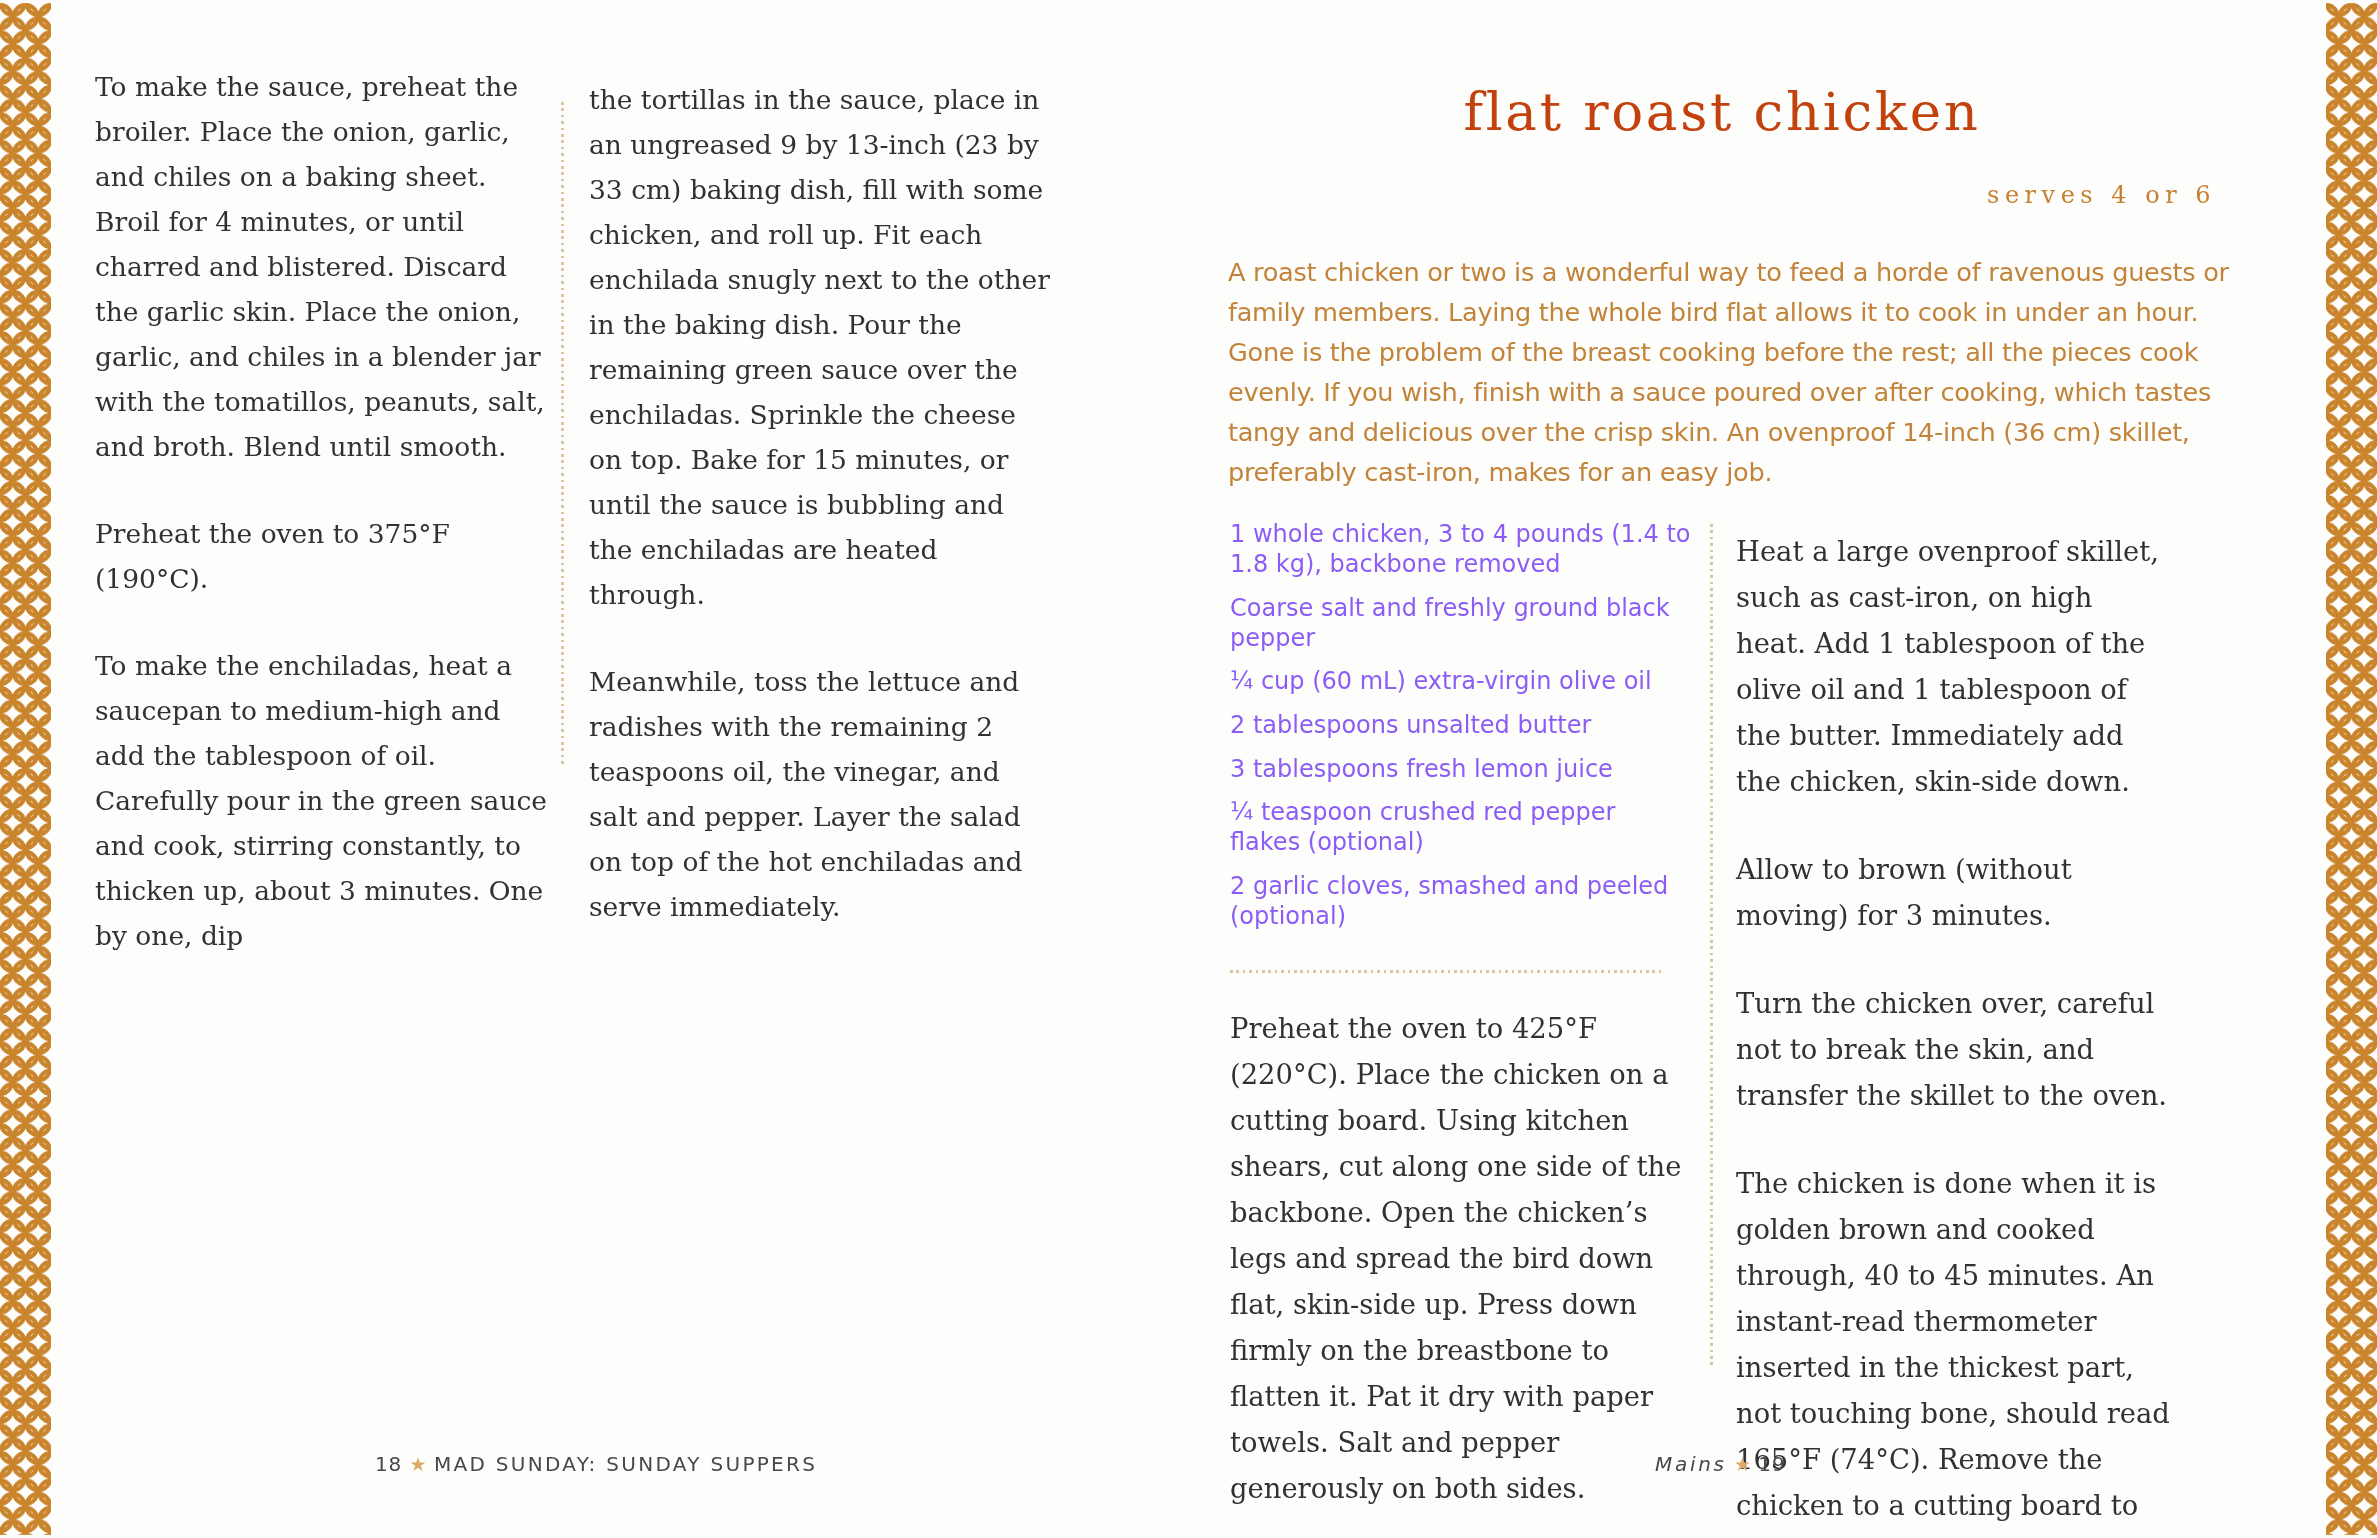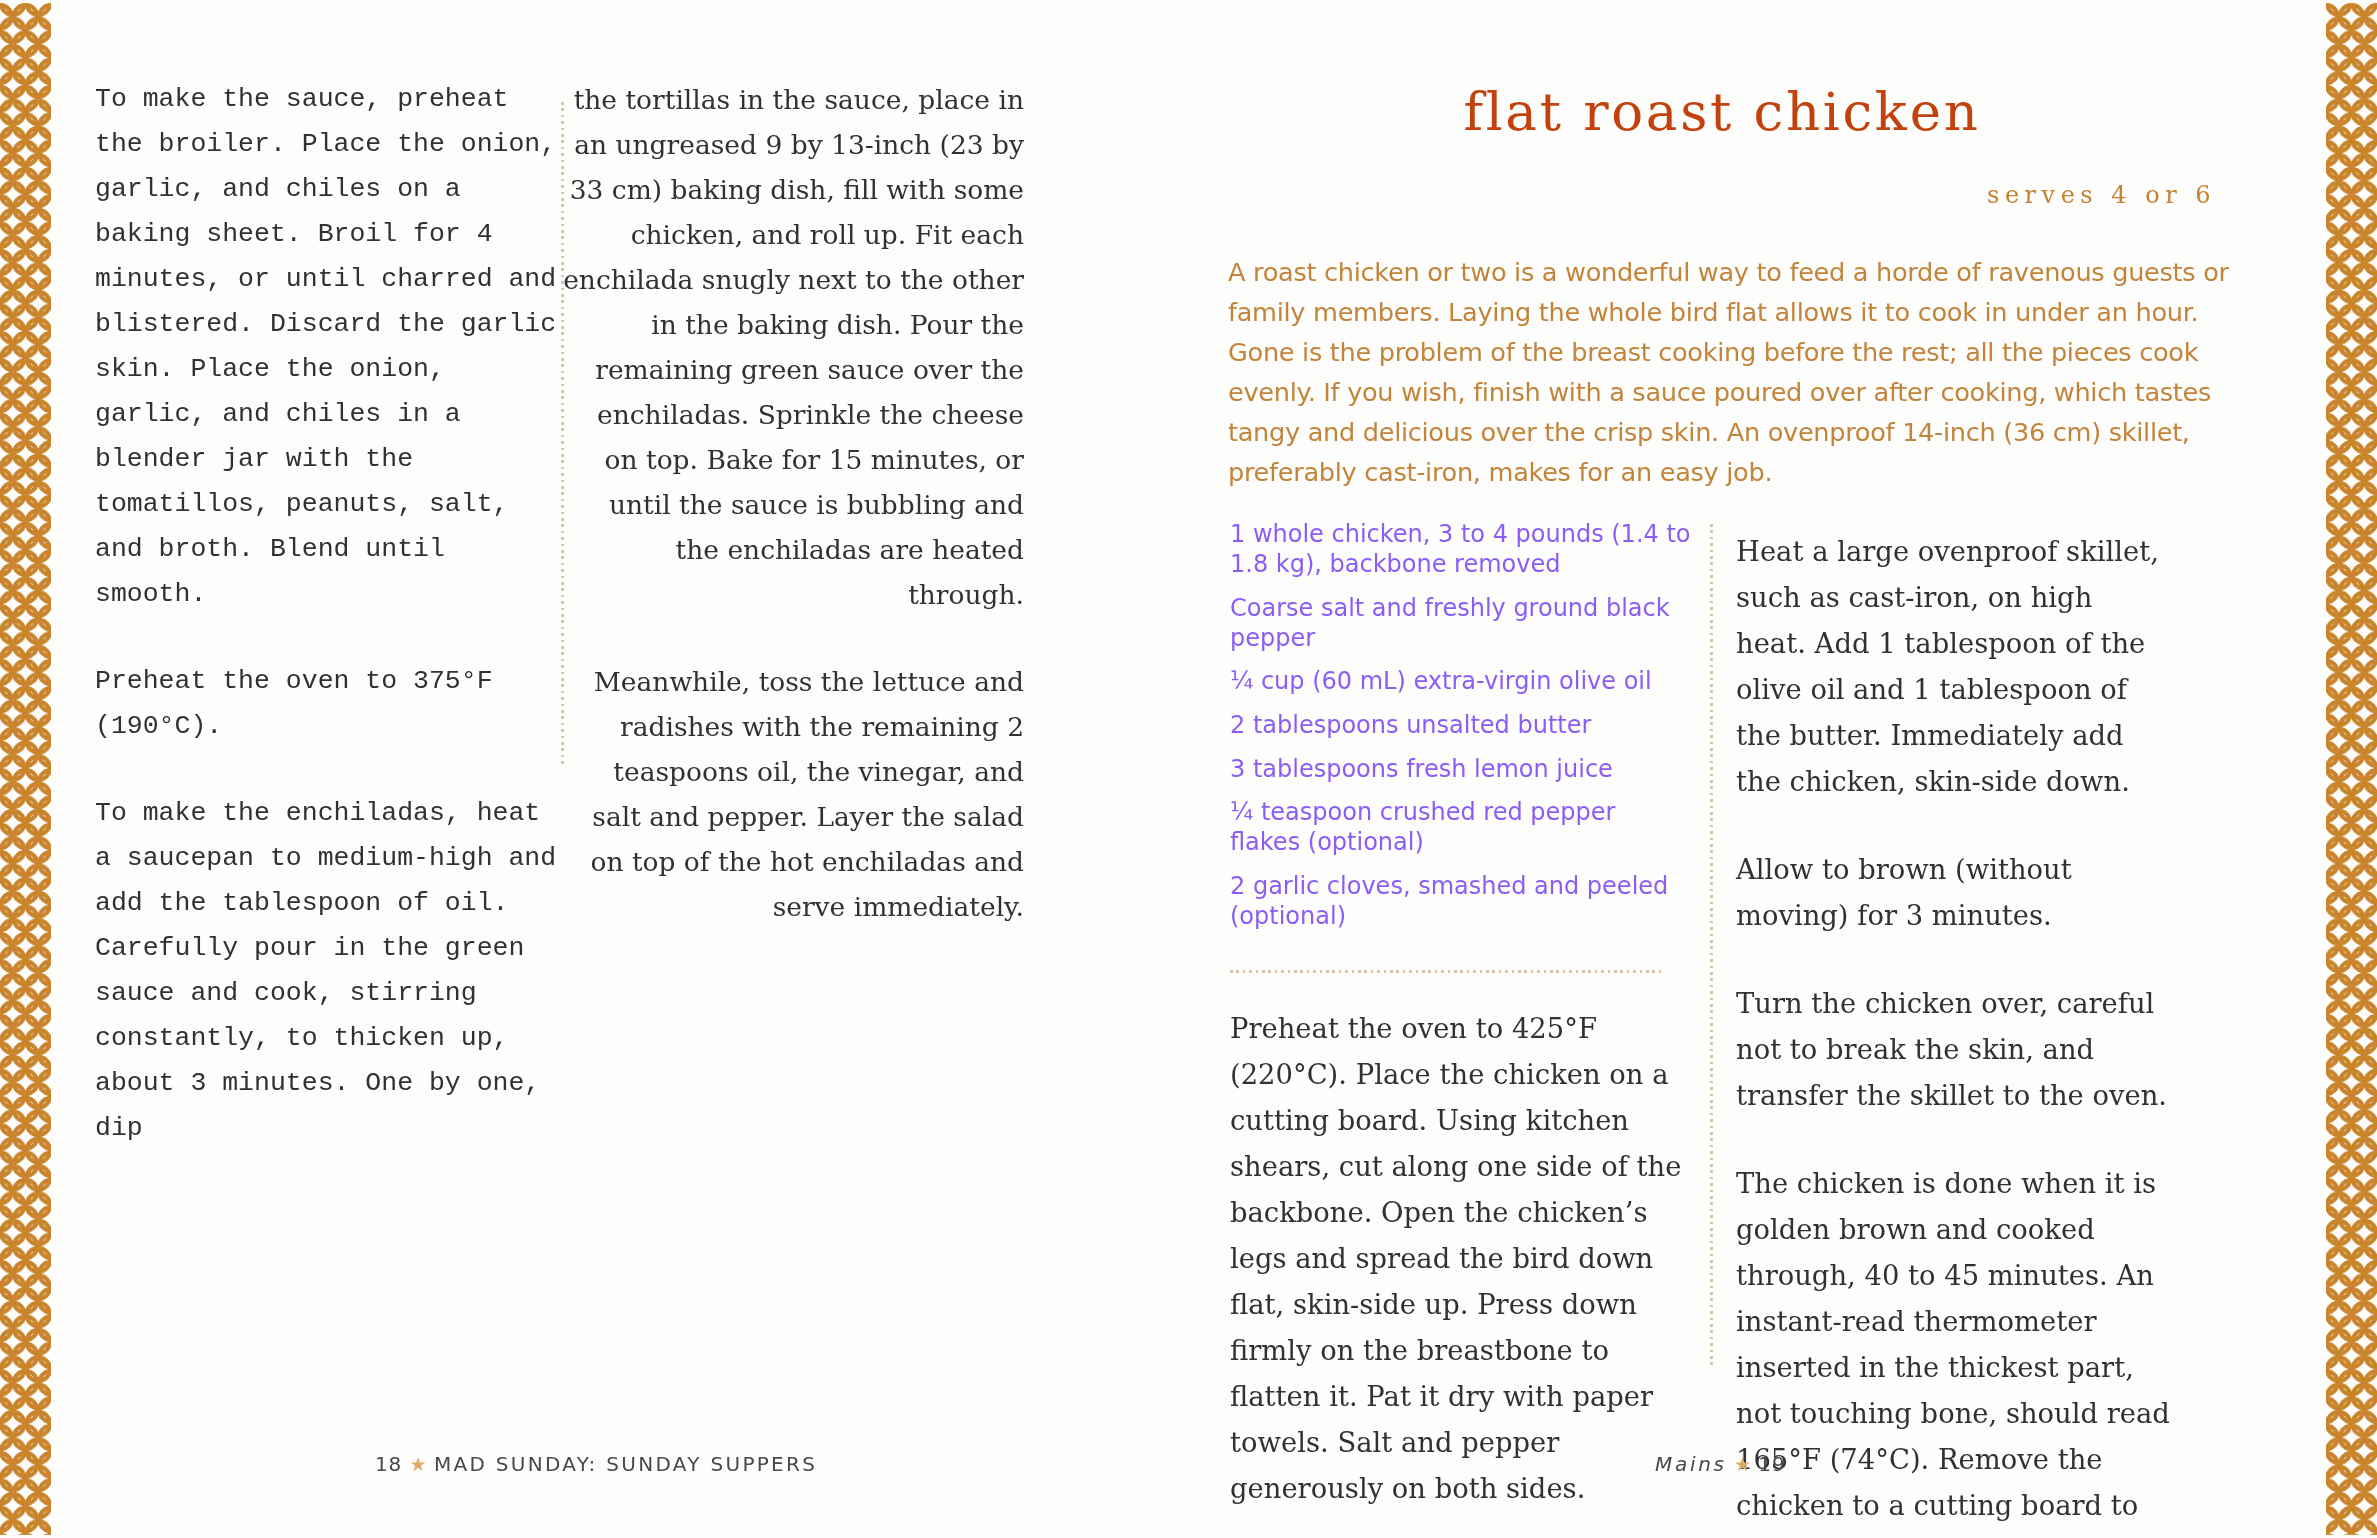--- a/index.html
+++ b/index.html
@@ -10,22 +10,22 @@
     font-family:"DejaVu Serif", serif;
     overflow:hidden;
   }
   
   .border-strip{position:absolute;top:0;height:1538px;width:51px;}
   .border-strip.left{left:0;}
   .border-strip.right{right:0;}
   
   .col{position:absolute;color:#303134;font-size:26.5px;line-height:45px;}
   .col p{margin:0 0 42px 0;}
-  #lp-col1{left:95px;top:77px;width:462px;font-family:Liberation Mono, monospace;}
-  #lp-col2{left:562px;top:77px;width:462px;text-align:right;}
+  #lp-col1{left:95px;top:64px;width:462px;}
+  #lp-col2{left:589px;top:77px;width:462px;}
   .vdots{
     position:absolute;width:2.7px;
     background:repeating-linear-gradient(to bottom,#d8c7a2 0 2.7px,transparent 2.7px 6.4px);
   }
   #lp-divider{left:561px;top:102px;height:664px;}
   #rp-divider{left:1710px;top:524px;height:843px;}
   .hdots{
     position:absolute;height:2.7px;
     background:repeating-linear-gradient(to right,#d8c7a2 0 2.7px,transparent 2.7px 6.4px);
   }

